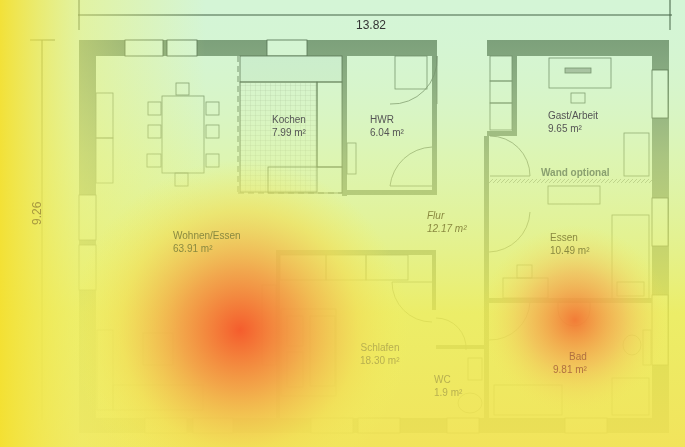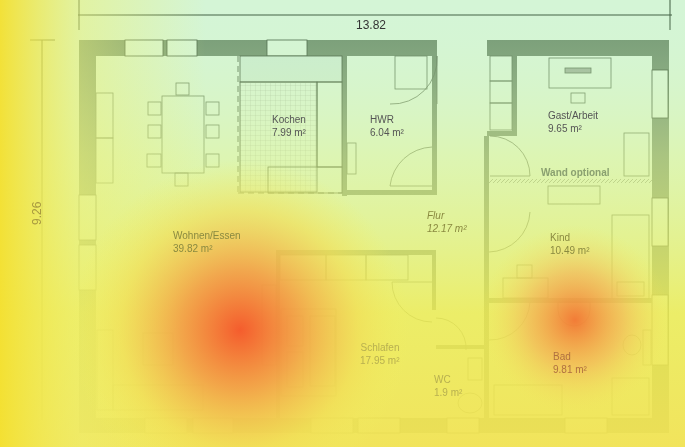--- a/index.html
+++ b/index.html
@@ -196,36 +196,36 @@
   <div class="lbl" style="left:370px;top:113px;">
     <span>HWR</span>
     <span>6.04 m²</span>
   </div>
   <div class="lbl" style="left:548px;top:109px;">
     <span>Gast/Arbeit</span>
     <span>9.65 m²</span>
   </div>
   <div class="lbl" style="left:161px;top:229px;color:#8a8a40;margin-left:12px;">
     <span>Wohnen/Essen</span>
-    <span>39.82 m²</span>
+    <span>63.91 m²</span>
   </div>
   <div class="lbl" style="left:427px;top:209px;color:#8a8a40;font-style:italic;">
     <span>Flur</span>
     <span>12.17 m²</span>
   </div>
   <div class="lbl" style="left:550px;top:231px;color:#8a8a40;">
-    <span>Kind</span>
+    <span>Essen</span>
     <span>10.49 m²</span>
   </div>
   <div class="lbl" style="left:360px;top:341px;color:#b8b050;text-align:right;">
     <span>Schlafen</span>
-    <span>17.95 m²</span>
+    <span>18.30 m²</span>
   </div>
   <div class="lbl" style="left:434px;top:373px;color:#b8b050;">
     <span>WC</span>
     <span>1.9 m²</span>
   </div>
-  <div class="lbl" style="left:553px;top:350px;color:#b07040;">
+  <div class="lbl" style="left:553px;top:350px;color:#b07040;text-align:right;">
     <span>Bad</span>
     <span>9.81 m²</span>
   </div>
   <div class="lbl" style="left:541px;top:166px;color:#8aa070;font-weight:bold;">Wand optional</div>
 </div>
 
 </body></html>

